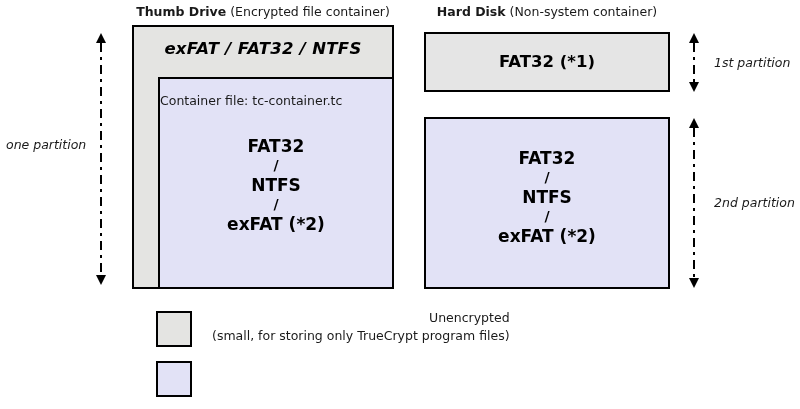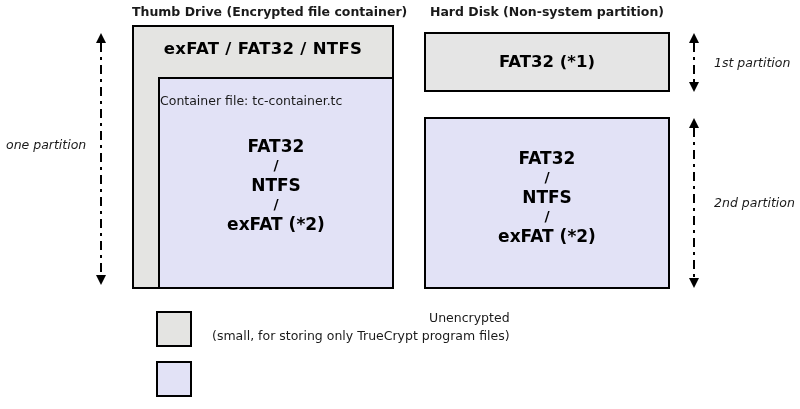--- a/index.html
+++ b/index.html
@@ -23,21 +23,21 @@
 
   
   .col-title {
     position: absolute;
     font-size: 12.5px;
     white-space: nowrap;
     color: #1a1a1a;
     line-height: 15px;
   }
   .col-title .b { font-weight: bold; }
-  .col-title .n { font-weight: bold; }
+  .col-title .n { font-weight: normal; }
 
   #thumb-title { left: 132px; top: 4px; width: 262px; text-align: center; }
   #hdd-title   { left: 424px; top: 4px; width: 246px; text-align: center; }
 
   
   #thumb-outer {
     position: absolute;
     left: 132px; top: 25px;
     width: 262px; height: 264px;
     background: #e4e4e2;
@@ -45,20 +45,21 @@
     box-sizing: border-box;
   }
   #thumb-fs-header {
     position: absolute;
     left: 0; top: 12px;
     width: 100%;
     text-align: center;
     font-size: 16.5px;
     font-weight: bold;
     letter-spacing: 0.3px;
+    font-style: italic;
   }
   
   #thumb-inner {
     position: absolute;
     left: 24px; top: 50px;
     width: 236px; height: 212px;
     background: #e2e2f6;
     border: 2px solid #000000;
     box-sizing: border-box;
   }
@@ -181,21 +182,21 @@
 </head>
 <body>
 
 <div class="stage">
 
   <div class="col-title" id="thumb-title">
     <span class="b">Thumb Drive</span><span class="n"> (Encrypted file container)</span>
   </div>
 
   <div class="col-title" id="hdd-title">
-    <span class="b">Hard Disk</span><span class="n"> (Non-system partition)</span>
+    <span class="b">Hard Disk</span><span class="n"> (Non-system container)</span>
   </div>
 
   <div id="thumb-outer">
     <div id="thumb-fs-header">exFAT / FAT32 / NTFS</div>
 
     <div id="thumb-inner">
       <div id="container-file-label">Container file: tc-container.tc</div>
 
       <div class="fs-stack" id="thumb-fs-stack">
         <div class="fs-name">FAT32</div>

